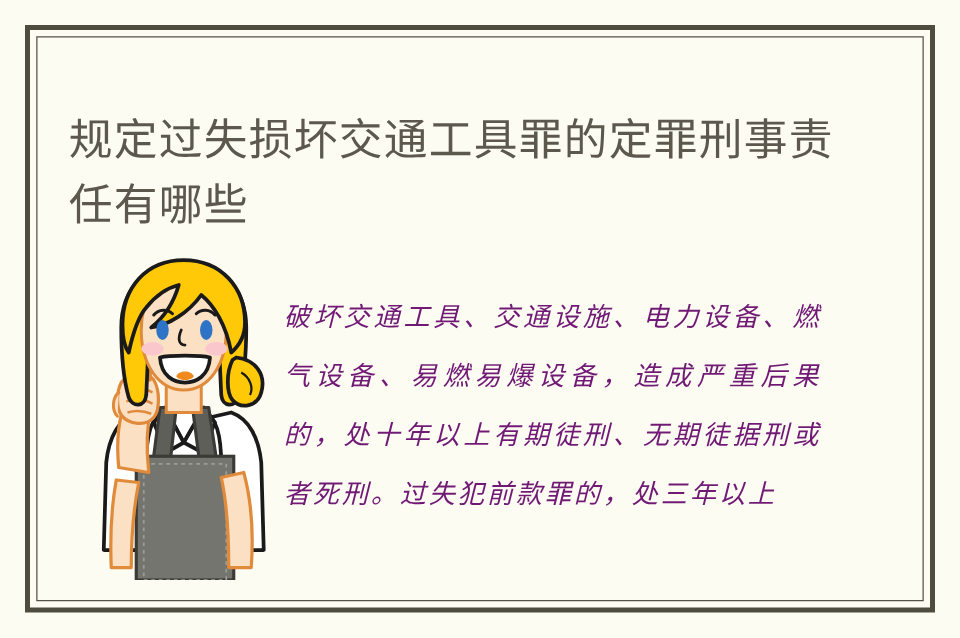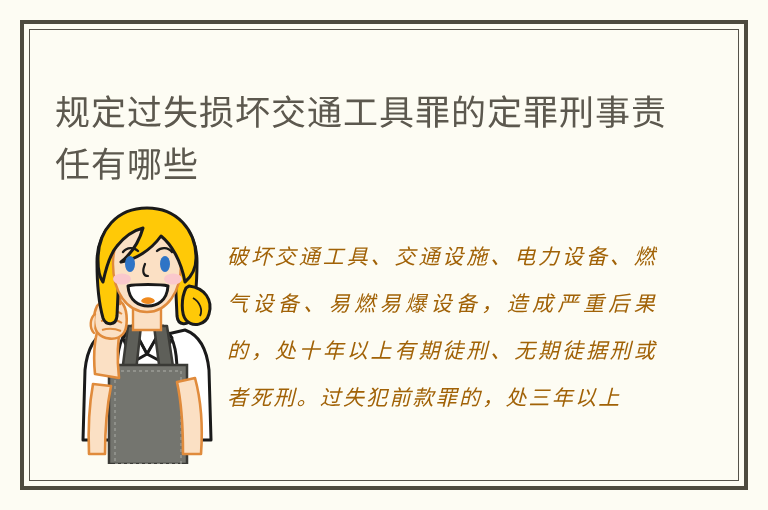--- a/index.html
+++ b/index.html
@@ -84,22 +84,22 @@
   }
 
   
   .body-text {
     position: absolute;
     left: 172px;
     top: 12px;
     width: 430px;
     font-size: 21px;
     line-height: 47px;
-    color: #a16207;
-    font-family: Liberation Sans, sans-serif;
+    color: #701a75;
+    font-family: Liberation Mono, monospace;
     letter-spacing: 2.2px;
     text-align: justify;
     text-justify: inter-character;
     font-style: italic;
     font-weight: 400;
   }
 </style>
 </head>
 <body>
 

